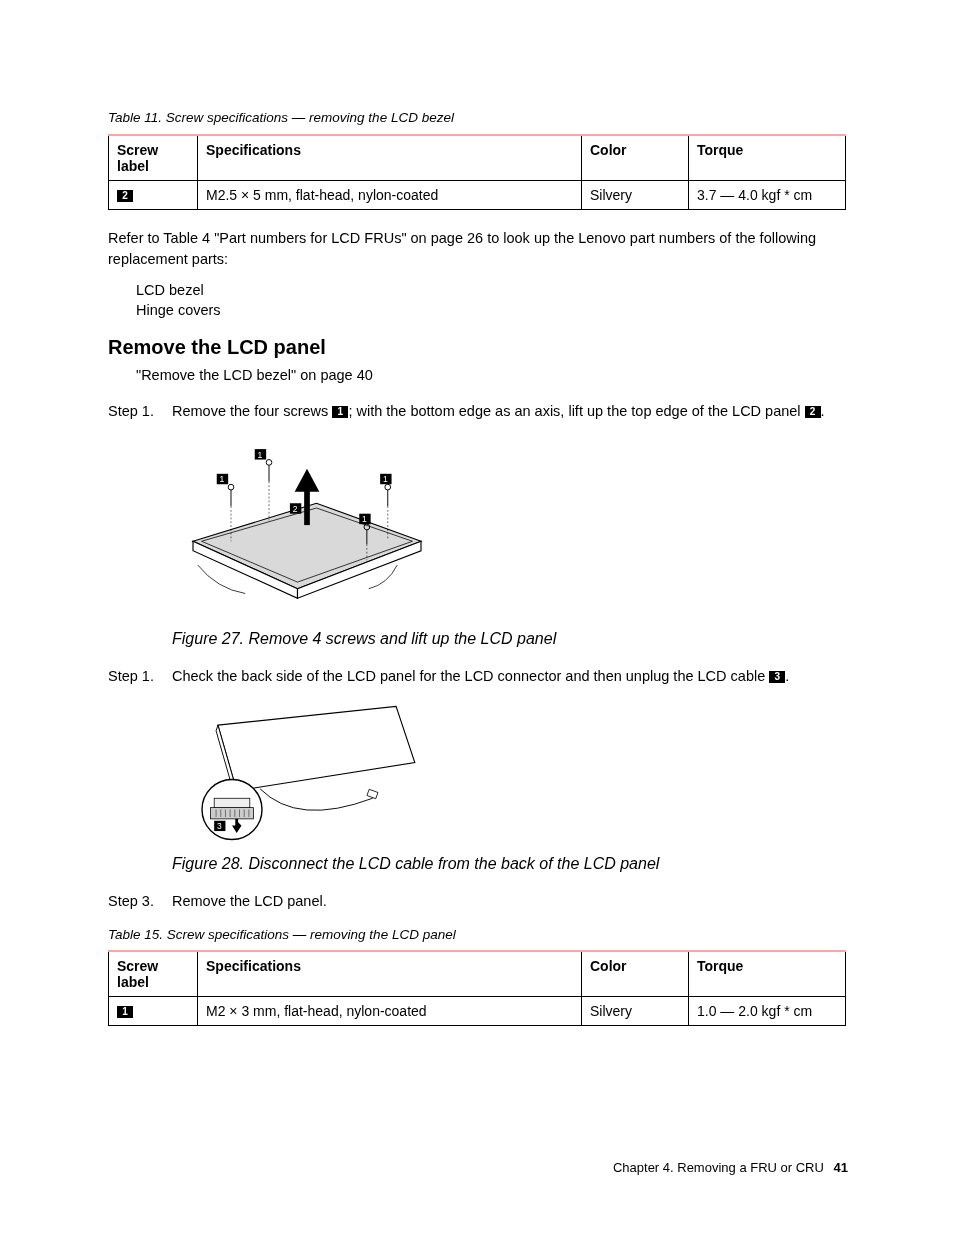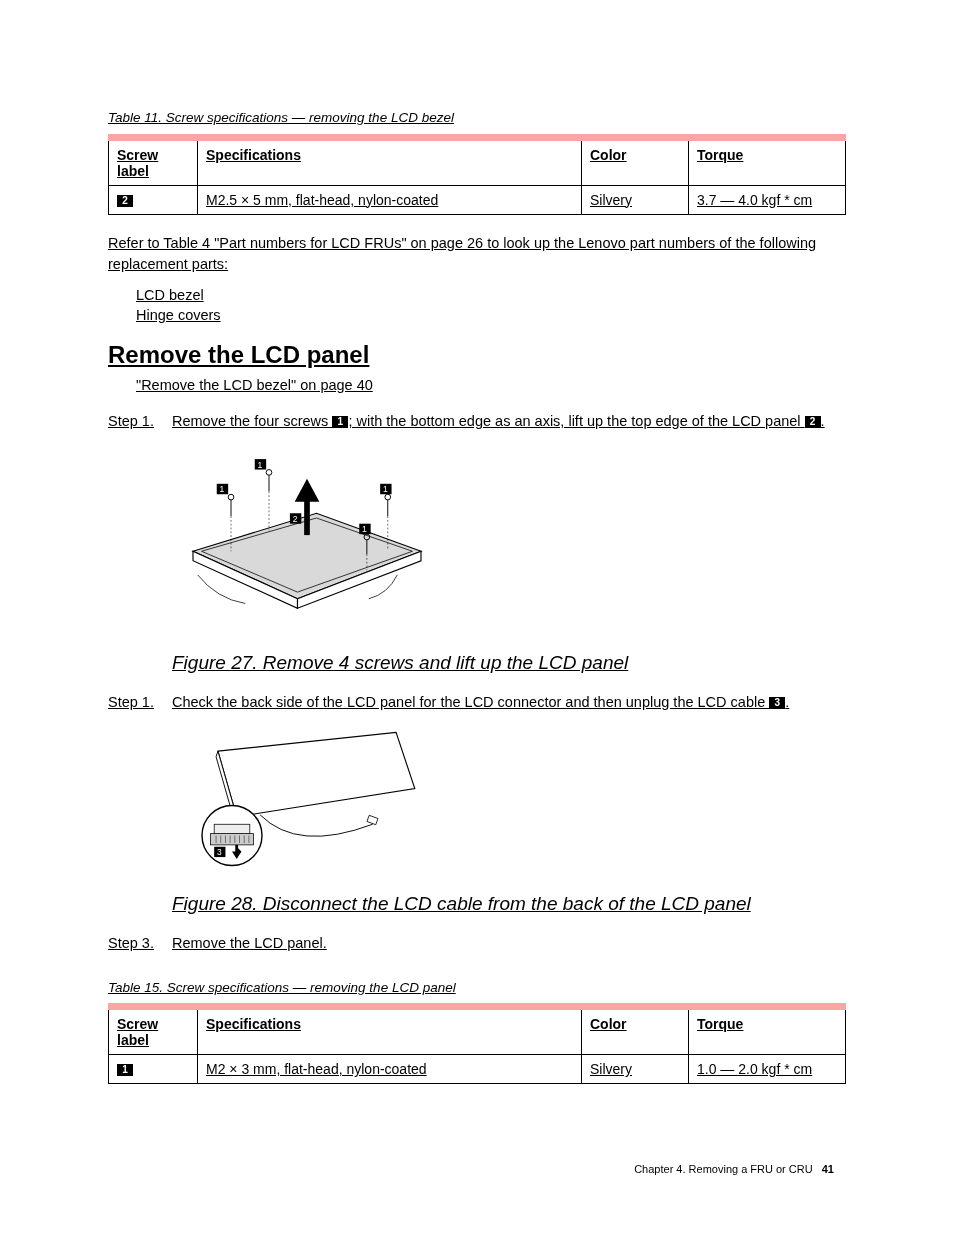--- a/index.html
+++ b/index.html
@@ -9,21 +9,20 @@
     background: #fff;
     margin: 0;
     padding: 0;
   }
   .page {
     width: 954px;
     height: 1235px;
     position: relative;
     box-sizing: border-box;
     padding: 108px 108px 60px 108px;
-    text-decoration: underline;
   }
   .table-caption {
     font-style: italic;
     font-size: 13.5px;
     margin: 0 0 6px 0;
   }
   table.spec {
     border-collapse: collapse;
     width: 100%;
     margin-bottom: 18px;
@@ -34,42 +33,42 @@
     padding: 6px 8px;
     text-align: left;
     vertical-align: top;
     font-size: 14px;
   }
   table.spec th:last-child, table.spec td:last-child {
     border-right: 1px solid #000;
     margin-left: 31px;
   }
   table.spec tr:first-child th {
-    border-top: 7px solid #fca5a5;
+    border-top: 2px solid #fca5a5;
     font-weight: bold;
   }
   .callout-box {
     display: inline-block;
     min-width: 12px;
     height: 12px;
     background: #000;
     color: #fff;
     font-size: 10px;
     font-weight: bold;
     text-align: center;
     line-height: 12px;
     padding: 0 2px;
     vertical-align: 1px;
     font-style: normal;
   }
   p { margin: 0 0 12px 0; line-height: 1.45; }
   .indent-list { margin: 4px 0 18px 28px; }
   .indent-list div { margin-bottom: 4px; }
   h2.section {
-    font-size: 24px;
+    font-size: 20px;
     font-weight: bold;
     margin: 14px 0 8px 0;
   }
   .step-row {
     display: flex;
     margin-bottom: 8px;
     line-height: 1.45;
     align-items: center;
   }
   .step-label {
@@ -88,28 +87,28 @@
     display: block;
   }
   .figure-placeholder2 {
     width: 270px;
     height: 150px;
     position: relative;
     display: block;
   }
   .fig-caption {
     font-style: italic;
-    font-size: 19px;
-    margin-top: 20px;
+    font-size: 16px;
+    margin-top: 8px;
   }
   .footer {
     position: absolute;
     bottom: 60px;
-    right: 120px;
-    font-size: 11px;
+    right: 106px;
+    font-size: 13px;
   }
   .footer .pnum {
     font-weight: bold;
     margin-left: 6px;
   }
 </style>
 </head>
 <body>
 
 <div class="page">
@@ -234,21 +233,21 @@
       <polygon points="60,132 60,144 55,137 60,144 65,137" fill="#000"></polygon>
       <line x1="60" y1="130" x2="60" y2="140" stroke="#000" stroke-width="3"></line>
       <polygon points="60,145 55,137 65,137" fill="#000"></polygon>
 
       <rect x="36" y="132" width="12" height="11" fill="#000"></rect>
       <text x="39" y="141" font-size="9" font-family="Arial" fill="#fff">3</text>
     </svg>
     <div class="fig-caption">Figure 28.  Disconnect the LCD cable from the back of the LCD panel</div>
   </div>
 
-  <div class="step-row" style="margin-bottom:24px;">
+  <div class="step-row" style="margin-bottom:13px;">
     <div class="step-label">Step 3.</div>
     <div class="step-body">Remove the LCD panel.</div>
   </div>
 
   <p class="table-caption">Table 15.  Screw specifications — removing the LCD panel</p>
   <table class="spec">
     <tbody>
         <tr>
       <th style="width:72px">Screw label</th>
       <th>Specifications</th>

